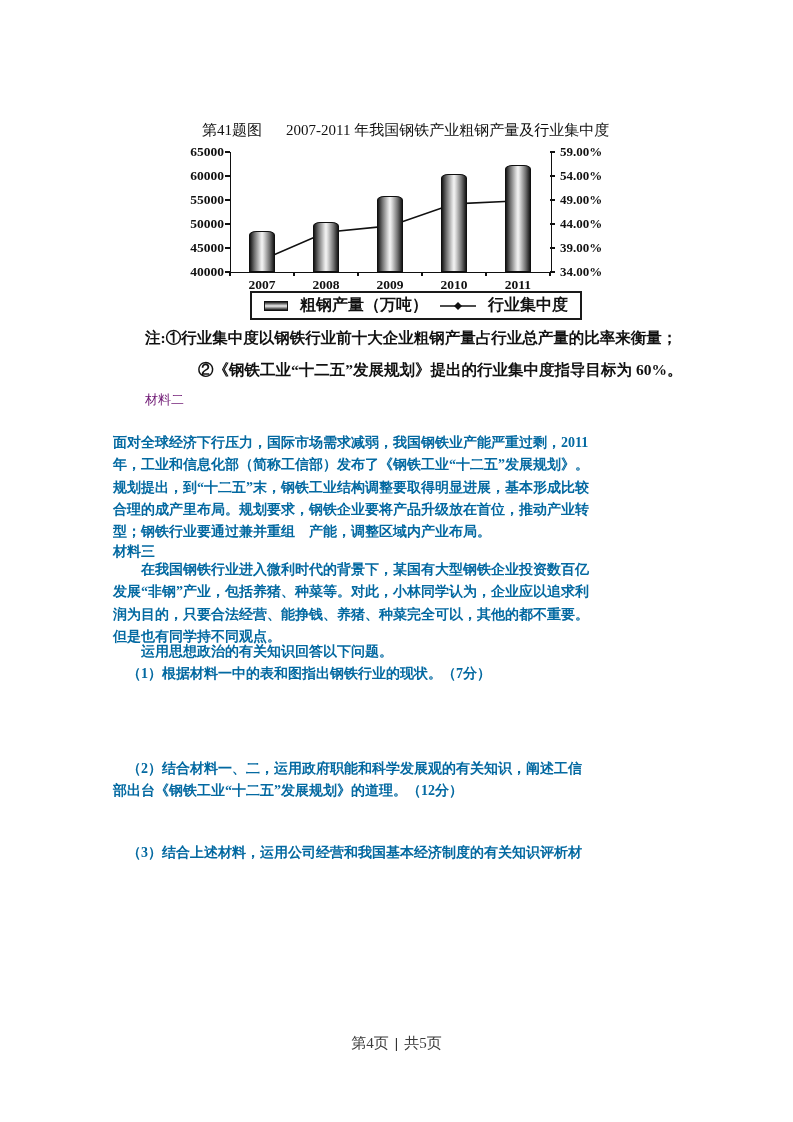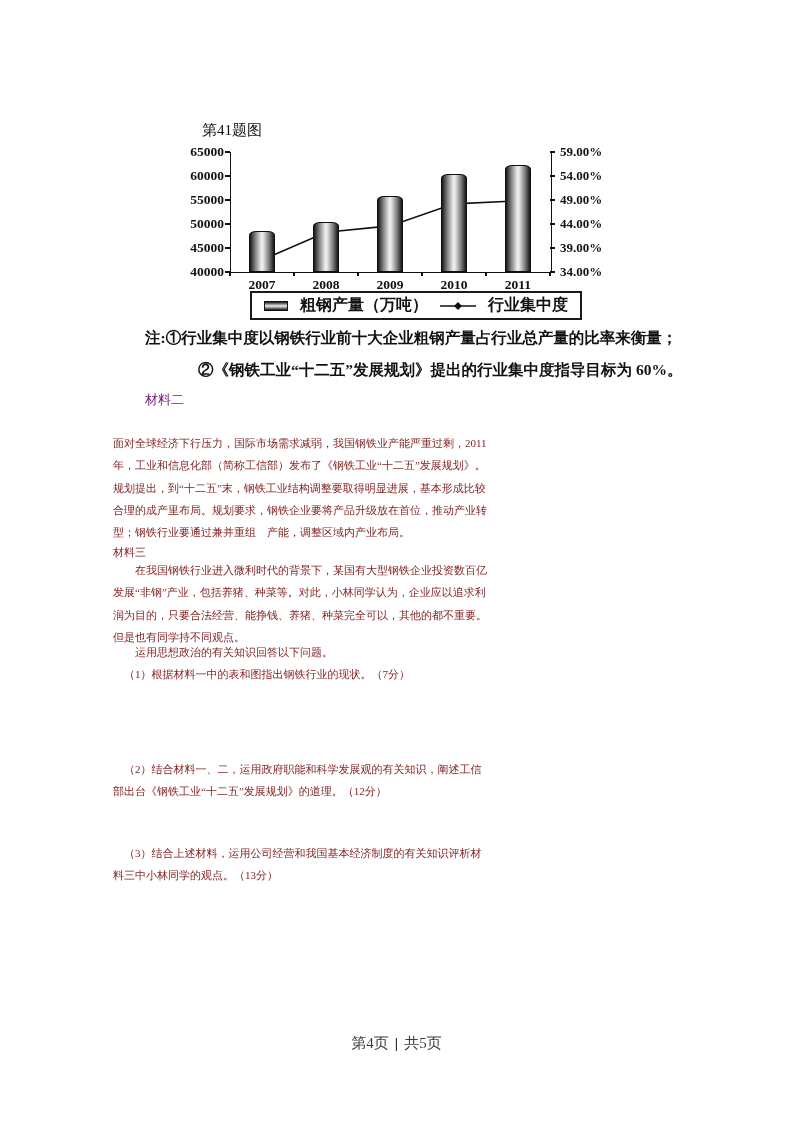--- a/index.html
+++ b/index.html
@@ -5,21 +5,21 @@
   html,body{margin:0;padding:0;background:#fff;}
   #page{
     position:relative;
     width:793px;height:1122px;
     background:#fff;
     font-family:"Liberation Serif","DejaVu Serif",serif;
     color:#1f1f1f;
     overflow:hidden;
   }
   .abs{position:absolute;}
-  .line{white-space:pre;font-size:11px;line-height:22.3px;color:#7f1d1d;}
+  .line{white-space:pre;font-size:14px;line-height:22.3px;color:#0369a1;font-weight:bold;}
   .para .line{display:block;}
 
   
   #figure{left:186px;top:121px;width:460px;height:200px;}
   #fig-title-row{position:absolute;left:16px;top:0;display:flex;gap:24px;
     font-weight:normal;font-size:15px;color:#111;white-space:nowrap;}
   #plot{position:absolute;left:44px;top:31px;width:320px;height:120px;
     border-left:1.6px solid #111;border-bottom:1.6px solid #111;border-right:1.6px solid #111;}
   .ytick-l{position:absolute;width:38px;text-align:right;transform:translateY(-50%);
     font-size:13.5px;font-weight:bold;color:#111;left:0;}
@@ -51,20 +51,21 @@
   #footer .sep{font-weight:bold;padding:0 6px;color:#222;}
 </style>
 </head>
 <body>
 
 <div id="page">
 
   <div id="figure" class="abs">
     <div id="fig-title-row">
       <span>第41题图</span>
+      <span>2007-2011 年我国钢铁产业粗钢产量及行业集中度</span>
     </div>
     <div id="plot"></div>
     <div id="axis-layer"></div>
     <svg id="line-svg" width="320" height="120">
         <polyline points="32,108 96,80.16000000000003 160,73.92 224,51.83999999999999 288,48.96000000000001" fill="none" stroke="#111" stroke-width="1.6"></polyline>
         <path d="M32 104 L36 108 L32 112 L28 108 Z" fill="#111"></path>
         <path d="M96 76.16000000000003 L100 80.16000000000003 L96 84.16000000000003 L92 80.16000000000003 Z" fill="#111"></path>
         <path d="M160 69.92 L164 73.92 L160 77.92 L156 73.92 Z" fill="#111"></path>
         <path d="M224 47.83999999999999 L228 51.83999999999999 L224 55.83999999999999 L220 51.83999999999999 Z" fill="#111"></path>
         <path d="M288 44.96000000000001 L292 48.96000000000001 L288 52.96000000000001 L284 48.96000000000001 Z" fill="#111"></path>
@@ -145,20 +146,19 @@
   <div class="abs line" style="left:113px;top:641px;">　　运用思想政治的有关知识回答以下问题。</div>
   <div class="abs line" style="left:113px;top:663px;">　（1）根据材料一中的表和图指出钢铁行业的现状。（7分）</div>
 
   <div class="abs para" style="left:113px;top:742px;margin-top:16px;">
     <div class="line">　（2）结合材料一、二，运用政府职能和科学发展观的有关知识，阐述工信</div>
     <div class="line">部出台《钢铁工业“十二五”发展规划》的道理。（12分）</div>
   </div>
 
   <div class="abs para" style="left:113px;top:842px;">
     <div class="line">　（3）结合上述材料，运用公司经营和我国基本经济制度的有关知识评析材</div>
-    <div class="line">料三中小林同学的观点。（13分）</div>
   </div>
 
   <div id="footer" class="abs">
     <span>第4页</span><span class="sep">|</span><span>共5页</span>
   </div>
 
 </div>
 
 </body></html>

